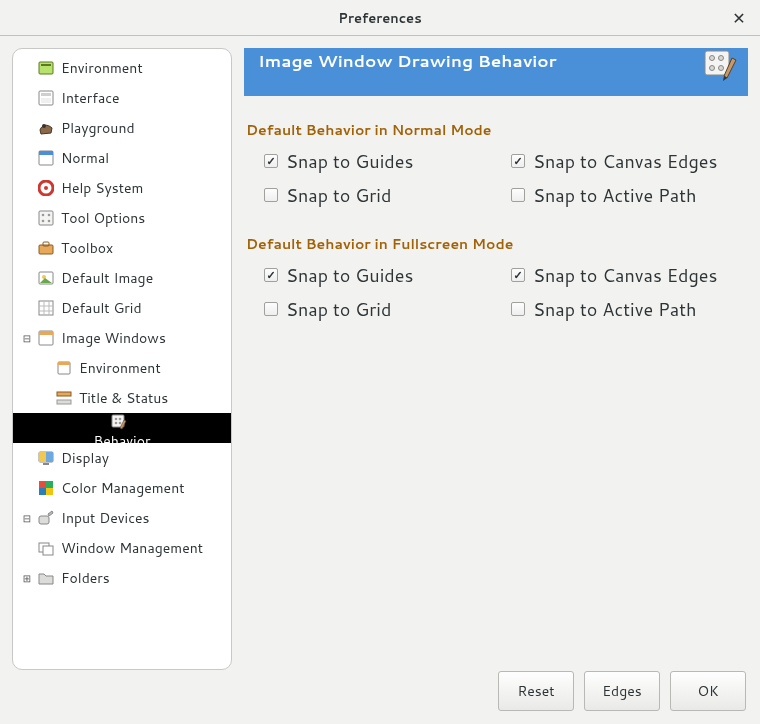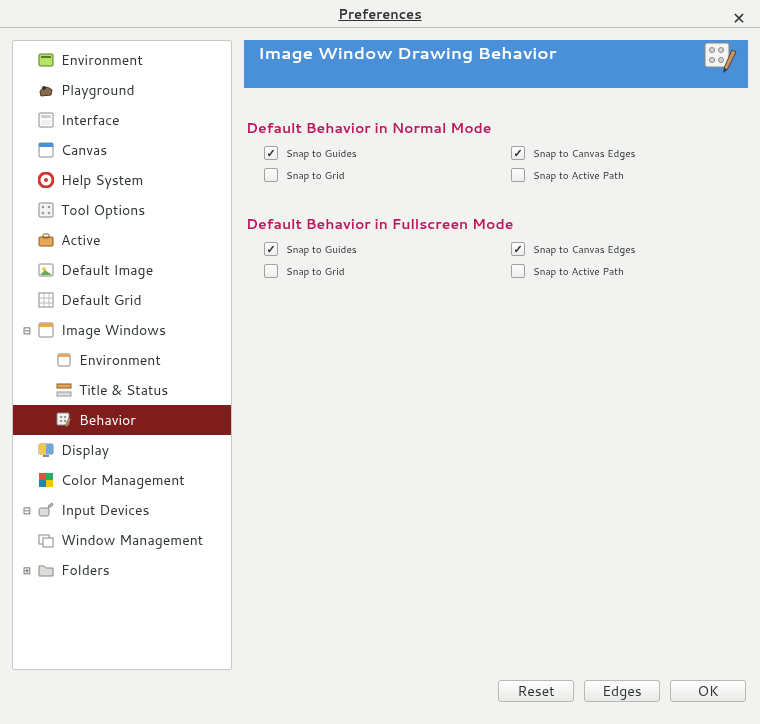--- a/index.html
+++ b/index.html
@@ -10,25 +10,24 @@
     font-size: 14px;
     background: #f2f2f0;
     color: #2e3436;
     overflow: hidden;
   }
   .window {
     width: 760px; height: 724px;
     display: flex; flex-direction: column;
   }
   .titlebar {
-    height: 28px;
+    height: 36px;
     display: flex; align-items: center; justify-content: center;
     position: relative;
     border-bottom: 1px solid #c0c0be;
-    text-decoration: underline;
   }
   .titlebar .title {
     font-weight: 700;
     font-size: 13px;
   }
   .titlebar .close {
     position: absolute; right: 10px; top: 6px;
     width: 22px; height: 22px;
     display: flex; align-items: center; justify-content: center;
     cursor: pointer;
@@ -38,35 +37,36 @@
   .content {
     flex: 1;
     padding: 12px 12px 0 12px;
     display: flex; gap: 12px;
     min-height: 0;
   }
   .sidebar {
     width: 220px;
     background: #fff;
     border: 1px solid #c8c8c6;
-    border-radius: 2px;
+    border-radius: 10px;
     overflow-y: auto;
     padding: 4px 0;
   }
   .tree-row {
     display: flex; align-items: center;
     height: 30px;
     padding: 0 6px;
     cursor: pointer;
     white-space: nowrap;
     position: relative;
   }
   .tree-row.selected {
-    background: #7f1d1d;
+    background: #000000;
     color: #fff;
+    flex-direction: column;
   }
   .tree-row .expander {
     width: 16px; height: 16px;
     display: flex; align-items: center; justify-content: center;
     font-size: 10px;
     color: #555;
     margin-right: 2px;
     flex-shrink: 0;
   }
   .tree-row .expander-spacer {
@@ -102,22 +102,22 @@
   .header-band .htitle {
     font-size: 17px;
     font-weight: 700;
   }
   .header-band .hicon {
     width: 34px; height: 34px;
   }
   .section-title {
     font-weight: 700;
     font-size: 14px;
-    color: #be185d;
-    margin: 16px 0 8px 2px;
+    color: #a16207;
+    margin: 10px 0 8px 2px;
   }
   .options-grid {
     display: grid;
     grid-template-columns: 1fr 1fr;
     column-gap: 10px;
     row-gap: 8px;
     margin: 0 0 16px 20px;
   }
   .cb {
     display: flex; align-items: center; gap: 8px;
@@ -130,30 +130,30 @@
     background: linear-gradient(#fdfdfd,#efeeee);
     display: inline-flex; align-items: center; justify-content: center;
     font-size: 11px;
     color: #2e3436;
     line-height: 1;
   }
   .cb-box.checked::after {
     content: "✓";
     font-weight: 700;
   }
-  .cb-label { font-size: 10px; }
+  .cb-label { font-size: 18px; }
   .footer {
     height: 54px;
     display: flex; align-items: center; justify-content: flex-end;
     gap: 10px;
     padding: 0 14px 12px 0;
   }
   .btn {
     min-width: 76px;
-    height: 22px;
+    height: 40px;
     padding: 0 16px;
     background: linear-gradient(#fefefe,#e9e9e7);
     border: 1px solid #b8b8b4;
     border-radius: 3px;
     cursor: pointer;
     display: inline-flex; align-items: center; justify-content: center;
     font-size: 14px;
     color: #2e3436;
   }
   svg { display: block; }
@@ -182,48 +182,48 @@
               <rect x="3" y="4" width="10" height="2" fill="#5a7a20"></rect>
             </svg>
           </span>
           <span class="rowlabel">Environment</span>
         </div>
         <div class="tree-row">
           <span class="expander-spacer"></span>
           <span class="indent" style="width: 0px;"></span>
           <span class="rowicon">
             <svg width="16" height="16">
-              <path d="M2 10 C4 4 10 4 14 8 L13 13 L3 14 Z" fill="#8a6a4a" stroke="#4a3420"></path>
-              <circle cx="6" cy="6" r="2" fill="#333"></circle>
-            </svg>
-          </span>
-          <span class="rowlabel">Playground</span>
-        </div>
-        <div class="tree-row">
-          <span class="expander-spacer"></span>
-          <span class="indent" style="width: 0px;"></span>
-          <span class="rowicon">
-            <svg width="16" height="16">
               <rect x="1" y="1" width="14" height="14" rx="1" fill="#fff" stroke="#888"></rect>
               <rect x="3" y="3" width="10" height="3" fill="#cfcfcf"></rect>
               <rect x="3" y="8" width="10" height="5" fill="#efefef"></rect>
             </svg>
           </span>
           <span class="rowlabel">Interface</span>
         </div>
         <div class="tree-row">
           <span class="expander-spacer"></span>
           <span class="indent" style="width: 0px;"></span>
           <span class="rowicon">
             <svg width="16" height="16">
+              <path d="M2 10 C4 4 10 4 14 8 L13 13 L3 14 Z" fill="#8a6a4a" stroke="#4a3420"></path>
+              <circle cx="6" cy="6" r="2" fill="#333"></circle>
+            </svg>
+          </span>
+          <span class="rowlabel">Playground</span>
+        </div>
+        <div class="tree-row">
+          <span class="expander-spacer"></span>
+          <span class="indent" style="width: 0px;"></span>
+          <span class="rowicon">
+            <svg width="16" height="16">
               <rect x="1" y="1" width="14" height="14" rx="1" fill="#fff" stroke="#888"></rect>
               <rect x="1" y="1" width="14" height="4" fill="#4a90d9"></rect>
             </svg>
           </span>
-          <span class="rowlabel">Canvas</span>
+          <span class="rowlabel">Normal</span>
         </div>
         <div class="tree-row">
           <span class="expander-spacer"></span>
           <span class="indent" style="width: 0px;"></span>
           <span class="rowicon">
             <svg width="16" height="16">
               <circle cx="8" cy="8" r="7" fill="#fff" stroke="#cc3a2f" stroke-width="3"></circle>
               <circle cx="8" cy="8" r="2" fill="#cc3a2f"></circle>
             </svg>
           </span>
@@ -245,21 +245,21 @@
         </div>
         <div class="tree-row">
           <span class="expander-spacer"></span>
           <span class="indent" style="width: 0px;"></span>
           <span class="rowicon">
             <svg width="16" height="16">
               <rect x="1" y="5" width="14" height="9" rx="1" fill="#e7a85a" stroke="#8a5a20"></rect>
               <rect x="5" y="2" width="6" height="4" rx="1" fill="none" stroke="#8a5a20"></rect>
             </svg>
           </span>
-          <span class="rowlabel">Active</span>
+          <span class="rowlabel">Toolbox</span>
         </div>
         <div class="tree-row">
           <span class="expander-spacer"></span>
           <span class="indent" style="width: 0px;"></span>
           <span class="rowicon">
             <svg width="16" height="16">
               <rect x="1" y="2" width="14" height="12" rx="1" fill="#fff" stroke="#888"></rect>
               <circle cx="6" cy="7" r="2" fill="#f2c94c"></circle>
               <path d="M2 13 L7 8 L14 13 Z" fill="#6aa84f"></path>
             </svg>

